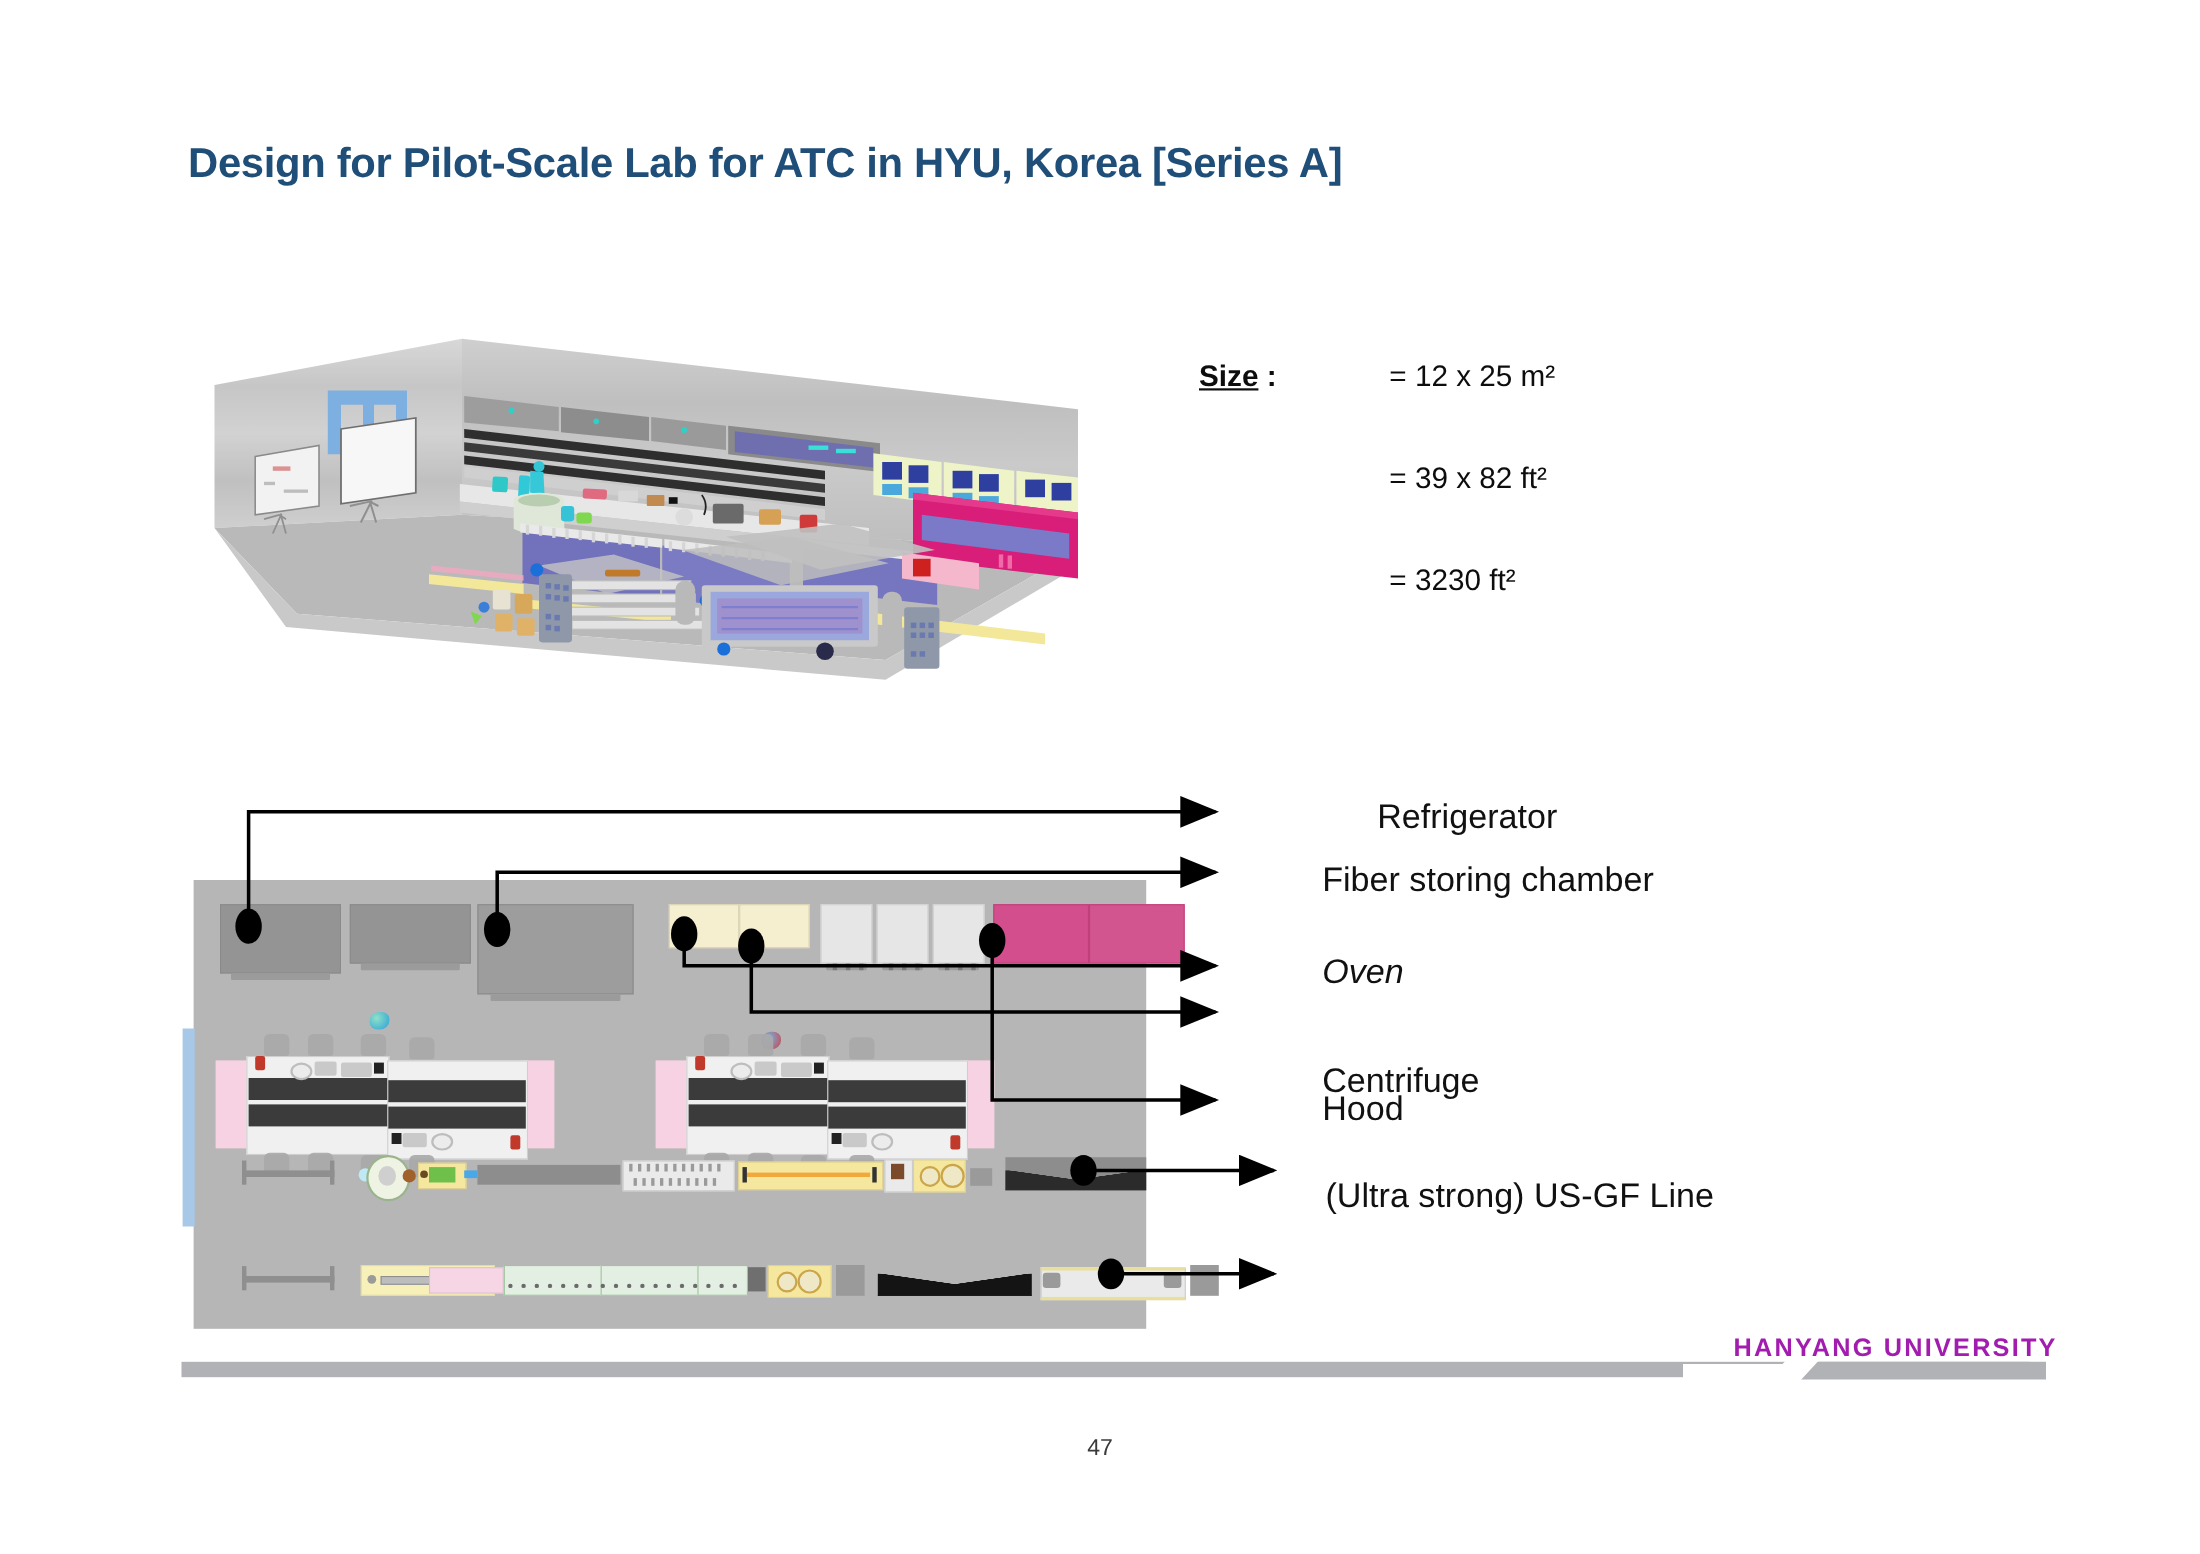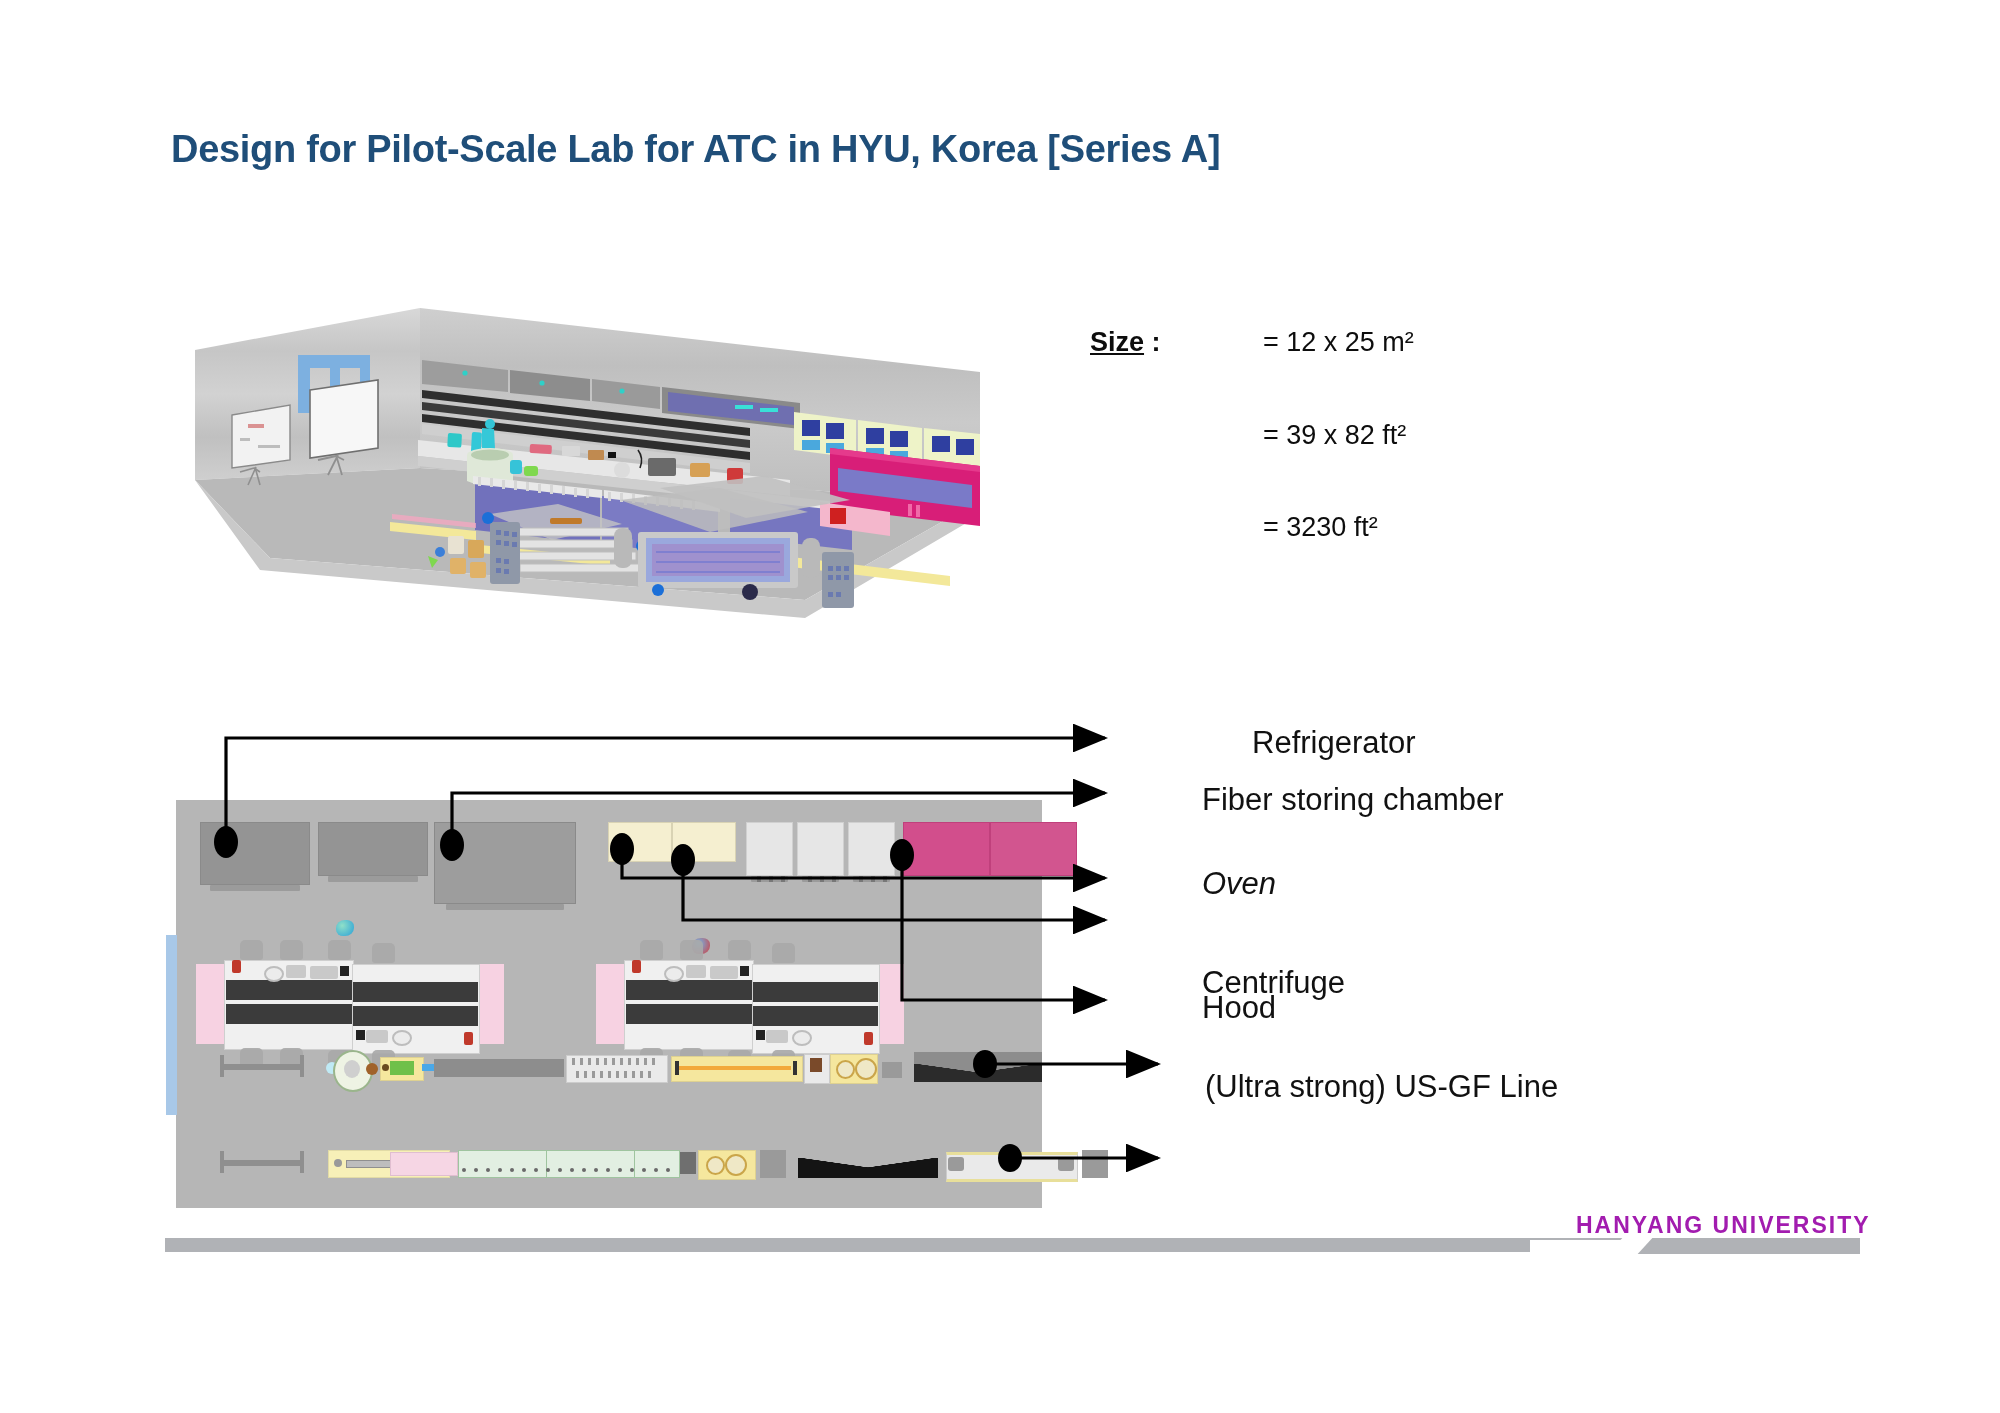--- a/index.html
+++ b/index.html
@@ -562,14 +562,15 @@
   <div id="lbl-hood" class="callout">Hood</div>
   <div id="lbl-us" class="callout">(Ultra strong) US-GF Line</div>
 
   <div id="footer-bar"></div>
   <svg id="footer-wedge" viewBox="0 0 330 26">
     <polygon points="0,8 120,8 96,26 0,26" fill="#ffffff"></polygon>
     <polygon points="108,6 330,6 330,22 84,22" fill="#b0b2b6"></polygon>
     <polygon points="96,2 126,2 104,26 74,26" fill="#ffffff"></polygon>
   </svg>
   <div id="footer-logo">HANYANG UNIVERSITY</div>
+  <div id="page-number">47</div>
 
 </div>
 
 </body></html>

